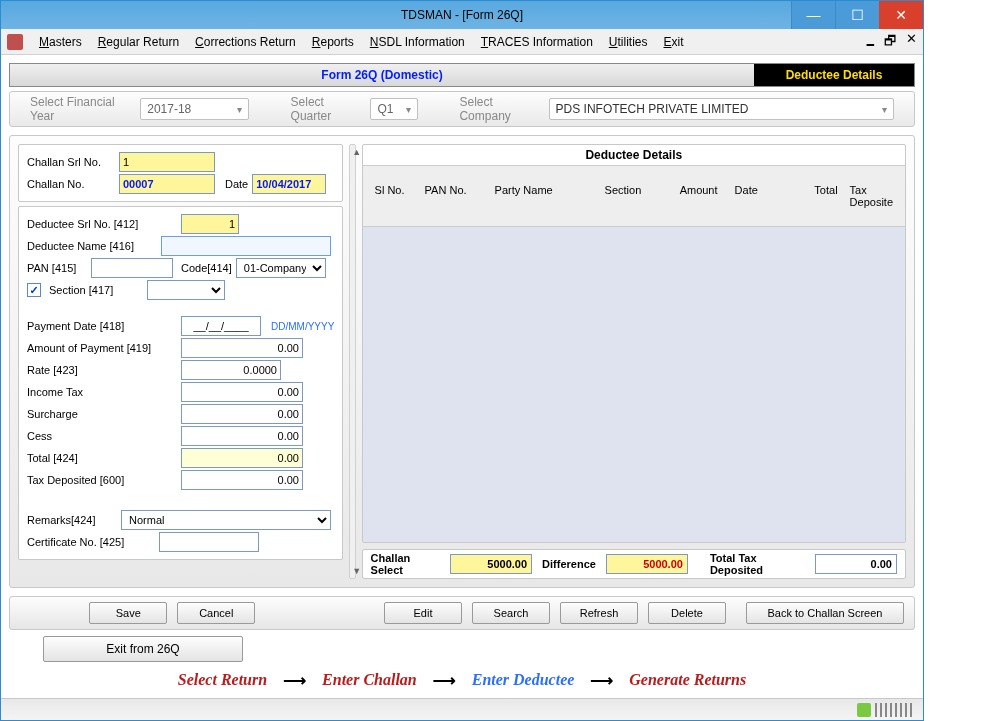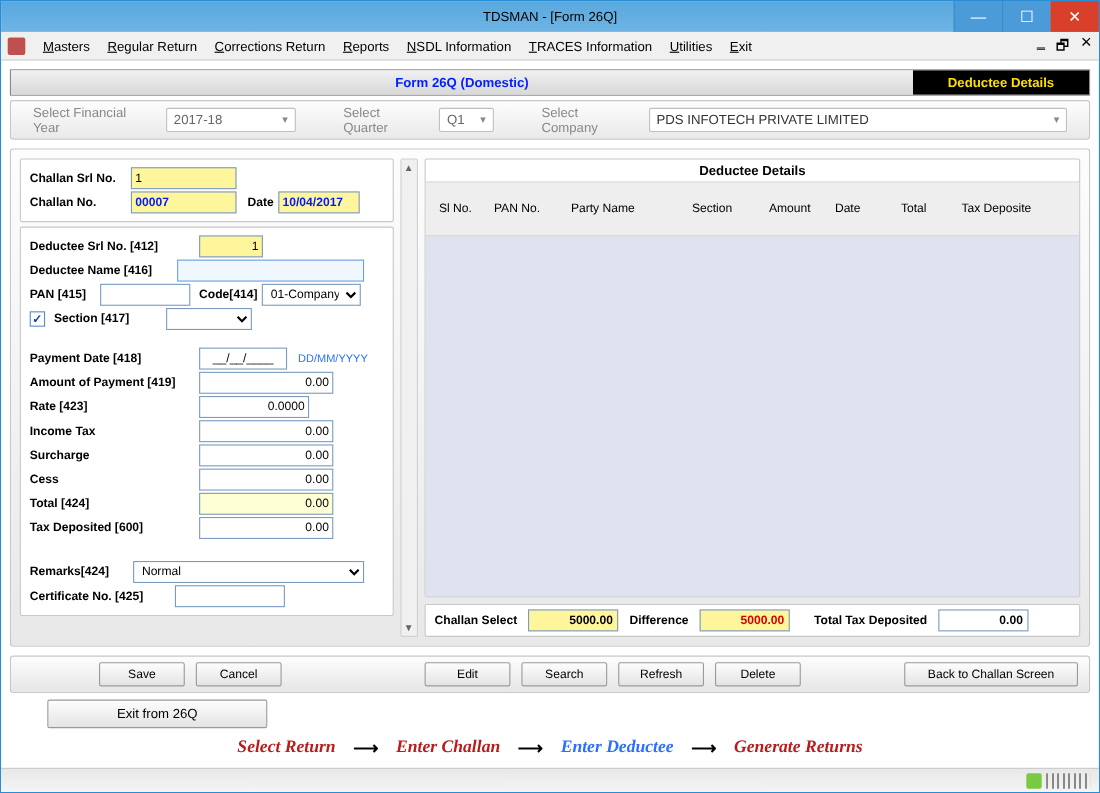--- a/index.html
+++ b/index.html
@@ -1,17 +1,17 @@
 <!DOCTYPE html>
 <html><head>
 <meta charset="utf-8">
 <style>
   * { box-sizing: border-box; font-family: Tahoma, Verdana, sans-serif; }
   body { margin: 0; background: #fff; font-size: 11px; }
-  .window { width: 1000px; height: 721px; display: flex; flex-direction: column; border: 1px solid #2a8dd4; }
+  .window { width: 924px; height: 721px; display: flex; flex-direction: column; border: 1px solid #2a8dd4; }
   .titlebar { height: 28px; background: linear-gradient(#59a8de,#6db4e4); display: flex; align-items: center; position: relative; }
   .titlebar .title { flex: 1; text-align: center; color: #000; font-size: 12px; }
   .titlebar .ctrls { position: absolute; right: 0; top: 0; display: flex; height: 100%; }
   .titlebar .ctrls div { width: 44px; display: flex; align-items: center; justify-content: center; color: #fff; font-size: 14px; }
   .titlebar .ctrls .min, .titlebar .ctrls .max { background: #4a9bd8; border-left: 1px solid #3a8bc8; }
   .titlebar .ctrls .close { background: #d9402b; }
   .menubar { height: 26px; background: #f0f0f0; border-bottom: 1px solid #d0d0d0; display: flex; align-items: center; padding: 0 6px; gap: 16px; }
   .menubar .app-ico { width: 16px; height: 16px; background: #c0504d; border-radius: 2px; }
   .menubar .item { color: #000; font-size: 12px; cursor: default; }
   .menubar .item .u { text-decoration: underline; }
@@ -23,21 +23,21 @@
   .modebar .mid { flex: 1; background: linear-gradient(#f0f0f0,#d8d8d8); color: #001eff; }
   .modebar .right { width: 160px; background: #000; color: #ffde00; }
   .filterbar { background: linear-gradient(#fdfdfd,#e9e9e9); border: 1px solid #c8c8c8; border-radius: 3px; height: 36px; display: flex; align-items: center; padding: 0 20px; gap: 12px; margin-bottom: 8px; }
   .filterbar label { color: #888; font-size: 12px; }
   .filterbar .combo { height: 22px; border: 1px solid #c0c0c0; background: #fff; border-radius: 2px; padding: 0 22px 0 6px; position: relative; font-size: 12px; color: #666; display: flex; align-items: center; }
   .filterbar .combo::after { content: "▾"; position: absolute; right: 6px; color: #888; font-size: 10px; }
   .workarea { flex: 1; display: flex; gap: 6px; background: linear-gradient(#fdfdfd,#e8e8e8); border: 1px solid #c8c8c8; border-radius: 3px; padding: 8px; min-height: 0; }
   .leftpanel { width: 340px; display: flex; flex-direction: column; gap: 4px; }
   .box { background: #fff; border: 1px solid #c8c8c8; border-radius: 2px; padding: 6px 8px; font-size: 11px; }
   .row { display: flex; align-items: center; height: 22px; gap: 4px; }
-  .row label { font-weight: bold; color: #000; }
+  .row label { font-weight: normal; color: #000; }
   .row .w-lab { width: 150px; white-space: nowrap; }
   input.txt, select.sel { height: 20px; border: 1px solid #7a9ac0; background: #fff; font-size: 11px; padding: 0 3px; }
   input.txt.yellow { background: #fff59b; }
   input.txt.yellowlight { background: #ffffd6; }
   input.txt.blueish { background: #f0f7ff; border: 1px solid #6aa0e0; }
   input.txt.right { text-align: right; }
   .midscroll { width: 16px; background: #f0f0f0; border: 1px solid #d0d0d0; border-radius: 2px; position: relative; }
   .midscroll::before { content: "▲"; position: absolute; top: 2px; left: 2px; font-size: 9px; color: #666; }
   .midscroll::after { content: "▼"; position: absolute; bottom: 2px; left: 2px; font-size: 9px; color: #666; }
   .rightpanel { flex: 1; display: flex; flex-direction: column; gap: 6px; }
@@ -201,23 +201,23 @@
       <div class="midscroll"></div>
 
       <div class="rightpanel">
         <div class="grid">
           <div class="title">Deductee  Details</div>
           <div class="head">
             <span style="width:50px">Sl No.</span>
             <span style="width:70px">PAN No.</span>
             <span style="width:110px">Party Name</span>
             <span style="width:70px">Section</span>
-            <span style="width:60px;text-align:left">Amount</span>
+            <span style="width:60px;text-align:center">Amount</span>
             <span style="width:60px">Date</span>
-            <span style="width:55px;">Total</span>
+            <span style="width:55px;text-align:right">Total</span>
             <span style="flex:1">Tax Deposite</span>
           </div>
           <div class="body"></div>
         </div>
         <div class="sumbar">
           <label>Challan Select</label>
           <input class="amt" value="5000.00" style="">
           <label>Difference</label>
           <input class="diff" value="5000.00" style="">
           <label style="margin-left:12px">Total Tax Deposited</label>

